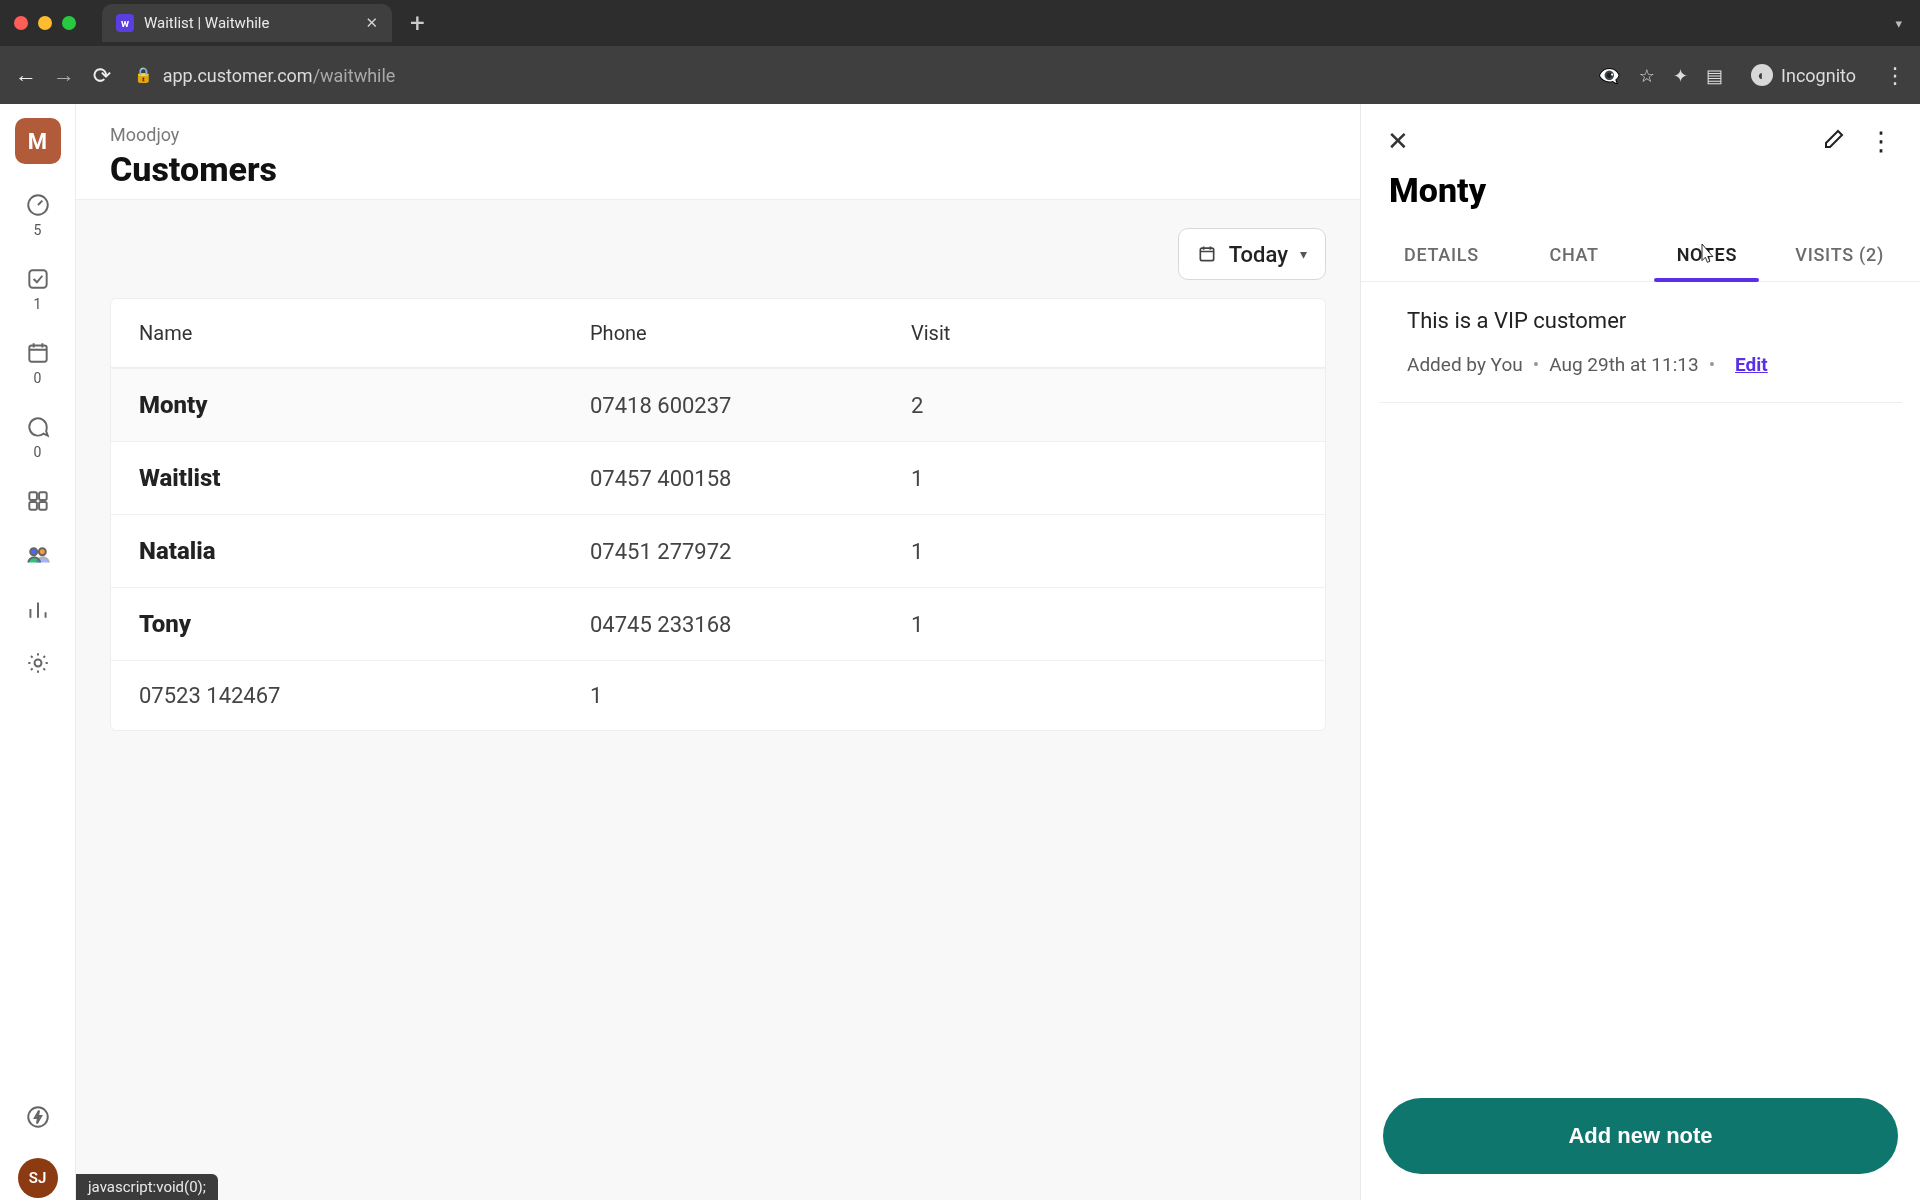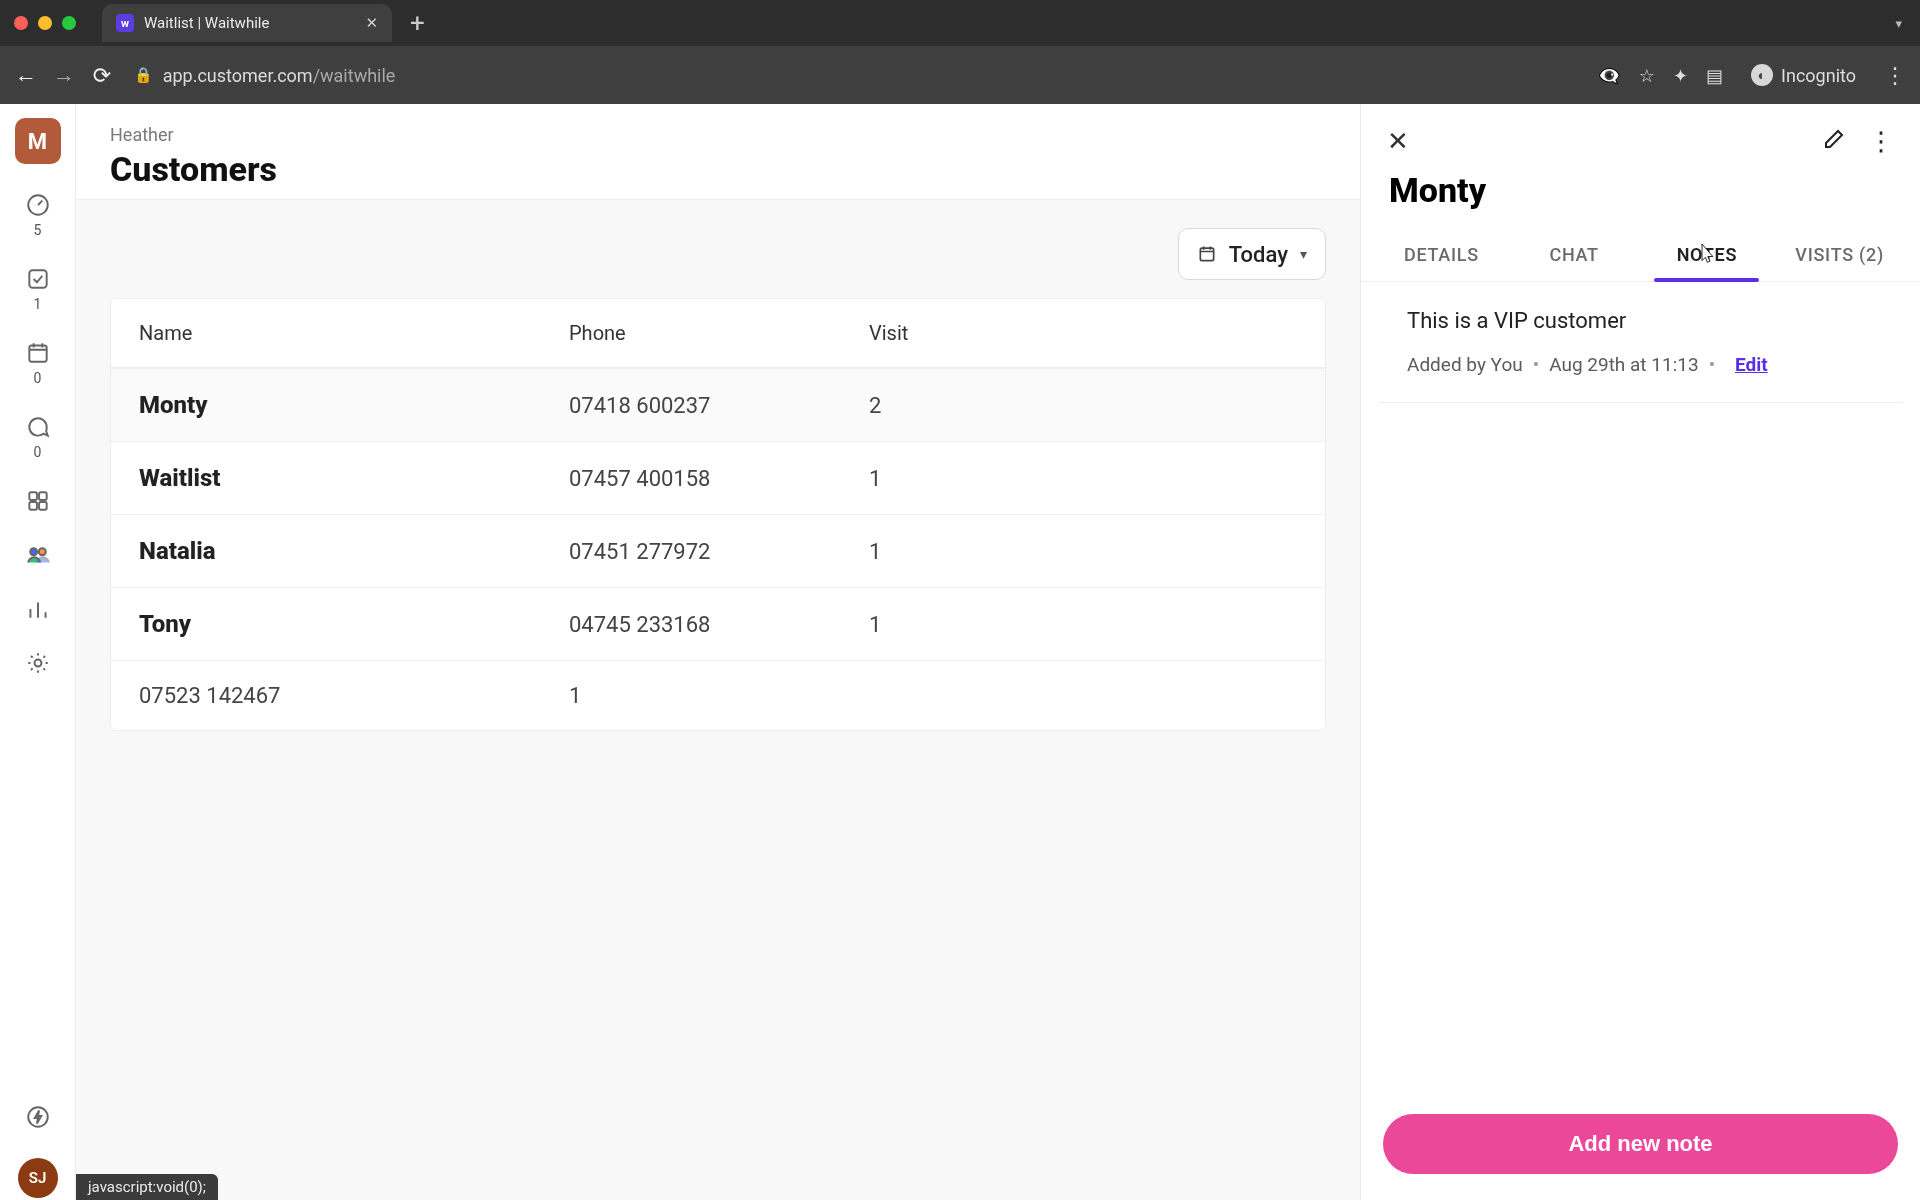--- a/index.html
+++ b/index.html
@@ -47,21 +47,21 @@
   .main { flex:1; background:#f8f8f8; display:flex; flex-direction:column; position:relative; }
   .page-header { padding: 20px 34px 10px; background:#fff; border-bottom:1px solid #eee; }
   .breadcrumb { color:#7a7a7a; font-size:18px; }
   .page-title { font-size:34px; font-weight:800; color:#111; margin-top:4px; }
 
   .toolbar-row { display:flex; justify-content:flex-end; padding: 28px 34px 18px; }
   .today-btn { background:#fff; border:1px solid #d9d9d9; border-radius:10px; height:52px; padding:0 18px; display:flex; align-items:center; gap:12px; font-size:22px; color:#222; cursor:pointer; font-weight:500;}
   .today-btn svg{ width:20px; height:20px; }
 
   .table-wrap { margin: 0 34px; border:1px solid #eee; border-radius:6px; background:#fff; }
-  .table-head, .table-row { display:grid; grid-template-columns: 430px 300px 1fr; padding: 22px 28px; align-items:center; }
+  .table-head, .table-row { display:grid; grid-template-columns: 430px 300px 1fr; padding: 22px 28px; align-items:center;gap:21px; }
   .table-head { color:#333; font-size:20px; border-bottom:1px solid #eee; }
   .table-row { border-top:1px solid #f0f0f0; font-size:22px; color:#222; }
   .table-row.selected { background:#fafafa; }
   .cell-name { font-weight:800; font-size:24px;}
   .cell-phone, .cell-visit { color:#444; }
 
   
   .right-panel { width:560px; background:#fff; border-left:1px solid #e9e9e9; display:flex; flex-direction:column; position:relative; }
   .panel-top { display:flex; align-items:center; padding:22px 26px 8px; }
   .panel-top .close-x { font-size:26px; color:#333; cursor:pointer; }
@@ -75,21 +75,21 @@
   .tab-item.active { color:#222; font-weight:600; }
   .tab-item.active::after { content:''; position:absolute; left:8%; right:8%; bottom:-1px; height:4px; background:#5a2fe6; border-radius:2px;}
 
   .note-block { padding: 26px 28px; border-bottom:1px solid #eee; margin: 0 18px;}
   .note-text { font-size:22px; color:#222; margin-bottom: 20px; }
   .note-meta { font-size:19px; color:#5b5b5b; display:flex; align-items:center; gap:10px; flex-wrap:wrap;}
   .note-meta .dot { color:#999; }
   .note-meta .edit-link { color:#5a2fe6; text-decoration: underline; font-weight:700; cursor:pointer; margin-left: 10px;}
 
   .panel-footer { margin-top:auto; padding: 20px 22px 26px; }
-  .add-note-btn { width:100%; height:60px; border-radius: 40px; background:#ec4899; color:#fff; font-size:22px; font-weight:700; border:none; cursor:pointer; }
+  .add-note-btn { width:100%; height:76px; border-radius: 40px; background:#0f766e; color:#fff; font-size:22px; font-weight:700; border:none; cursor:pointer; }
 
   
   .cursor-pointer { position:absolute; width:20px; height:24px; pointer-events:none; z-index:90; }
   .cursor-pointer svg { width:20px; height:24px; }
 
   
   .status-strip { position:absolute; left:0; bottom:0; background:#3b3b3b; color:#eaeaea; font-size:15px; padding:4px 12px; border-top-right-radius:6px; z-index:50;}
 </style>
 </head>
 <body>
@@ -207,21 +207,21 @@
           <circle cx="12" cy="12" r="9"></circle>
           <path d="M13 6l-4 7h3l-1 5 4-7h-3z"></path>
         </svg>
     </div>
 
     <div class="user-badge-small">SJ</div>
   </div>
 
   <div class="main">
     <div class="page-header">
-      <div class="breadcrumb">Heather</div>
+      <div class="breadcrumb">Moodjoy</div>
       <div class="page-title">Customers</div>
     </div>
 
     <div class="toolbar-row">
       <div class="today-btn">
         <svg viewBox="0 0 24 24" fill="none" stroke="#444" stroke-width="2">
             <rect x="4" y="5" width="16" height="15" rx="2"></rect>
             <path d="M4 9h16M8 3v4M16 3v4"></path>
           </svg>
         <span>Today</span>

